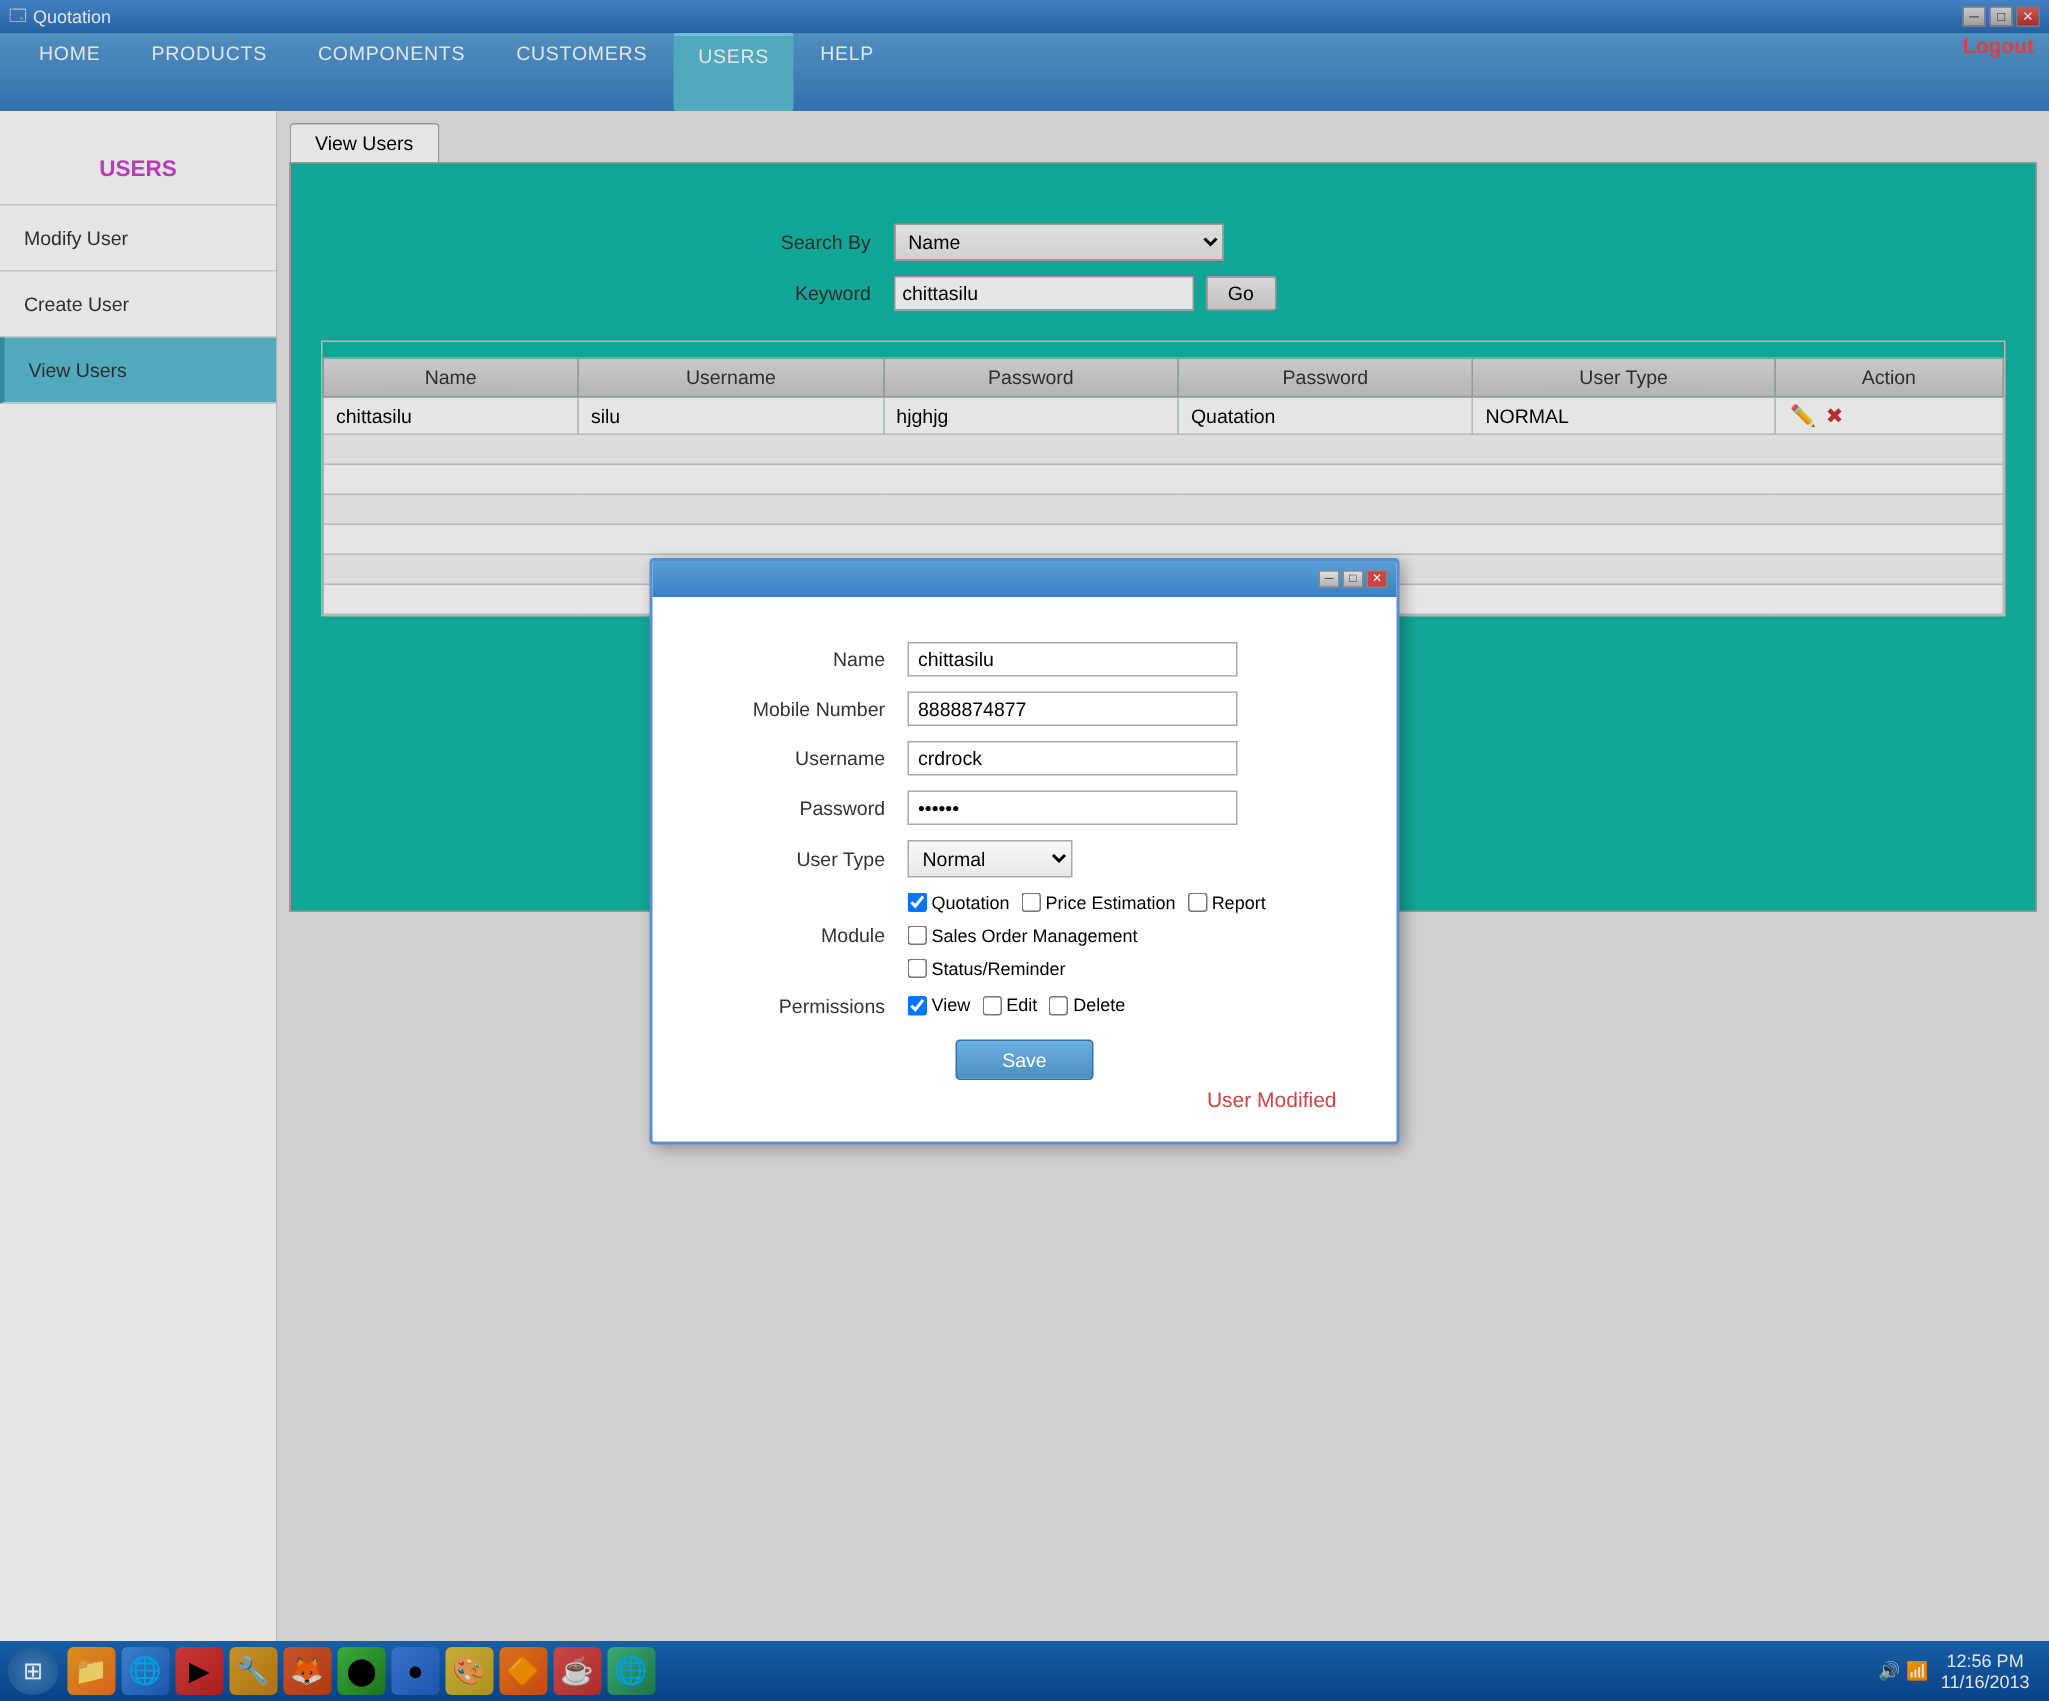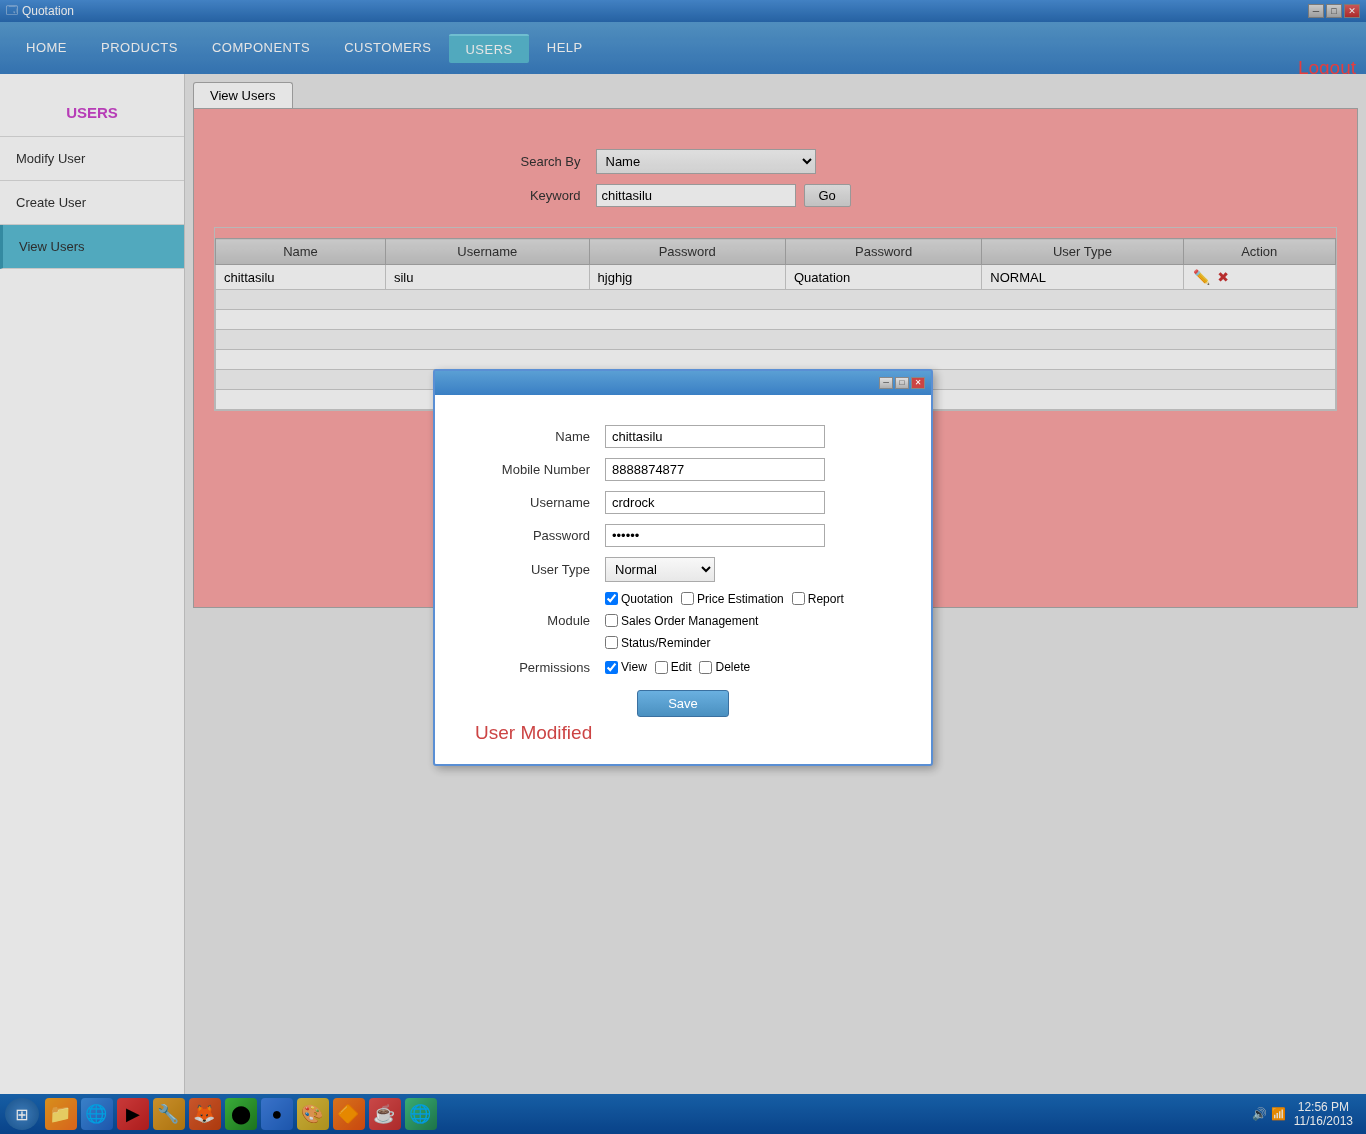--- a/index.html
+++ b/index.html
@@ -27,39 +27,38 @@
       display: flex; align-items: center; justify-content: center;
       color: #333;
     }
     .title-btn.close { background: linear-gradient(to bottom, #e06060, #c03030); color: white; }
 
     
     .nav-bar {
       background: linear-gradient(to bottom, #5a9fd4, #3a7fc4);
       height: 52px;
       display: flex;
-      align-items: center;
       padding: 0 10px;
       justify-content: space-between;
     }
     .nav-items { display: flex; gap: 2px; }
     .nav-item {
       color: white;
       padding: 6px 16px;
       cursor: pointer;
       font-size: 13px;
       font-weight: 500;
       border-radius: 2px;
       letter-spacing: 0.5px;
     }
     .nav-item.active {
       background: #5bbdd4;
       border-top: 2px solid #7dd4e8;
     }
-    .nav-logout { color: #ff4444; font-weight: normal; font-size: 19px; cursor: pointer; margin-top: 40px; }
+    .nav-logout { color: #ff4444; font-weight: bold; font-size: 14px; cursor: pointer; }
 
     
     .main-layout {
       display: flex;
       background: #d4d4d4;
       min-height: calc(100vh - 74px - 40px);
     }
 
     
     .sidebar {
@@ -104,21 +103,21 @@
       border: 1px solid #aaa;
       border-bottom: none;
       padding: 5px 16px;
       cursor: pointer;
       font-size: 13px;
       border-radius: 3px 3px 0 0;
     }
     .tab.active { background: white; }
 
     .content-panel {
-      background: #fca5a5;
+      background: #14b8a6;
       border: 1px solid #aaa;
       padding: 20px;
       min-height: 500px;
     }
 
     
     .search-area {
       margin: 20px auto;
       width: 600px;
     }
@@ -270,23 +269,23 @@
       margin: 15px auto 5px;
       padding: 5px 30px;
       background: linear-gradient(to bottom, #6ab0e0, #4a90c0);
       border: 1px solid #3a70a0;
       color: white;
       font-size: 13px;
       cursor: pointer;
       border-radius: 3px;
     }
     .user-modified {
-      text-align: left;
+      text-align: right;
       color: #cc4444;
-      font-size: 19px;
+      font-size: 14px;
       margin-top: 5px;
     }
 
     
     .taskbar {
       height: 40px;
       background: linear-gradient(to bottom, #1a6ab8, #0a4a98);
       display: flex;
       align-items: center;
       padding: 0 5px;

